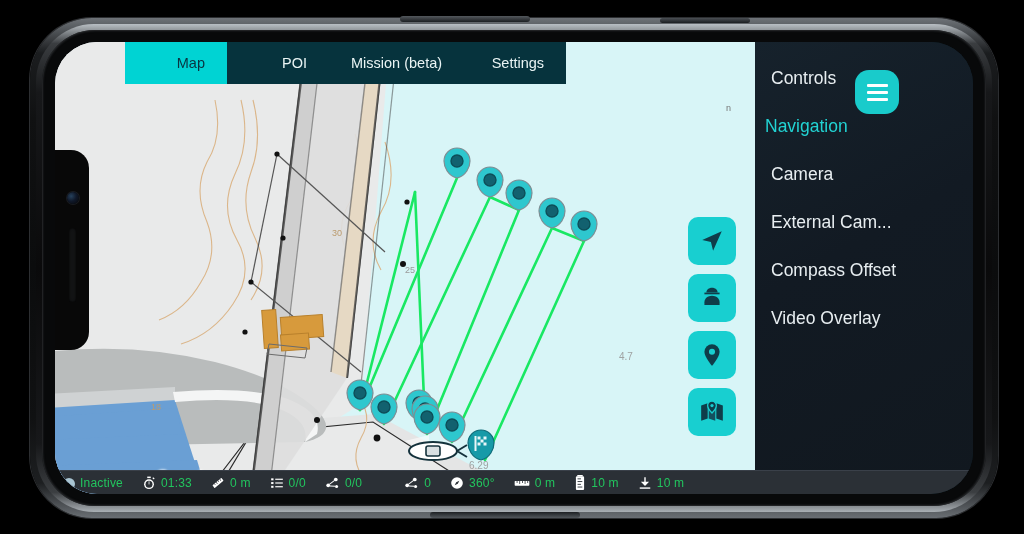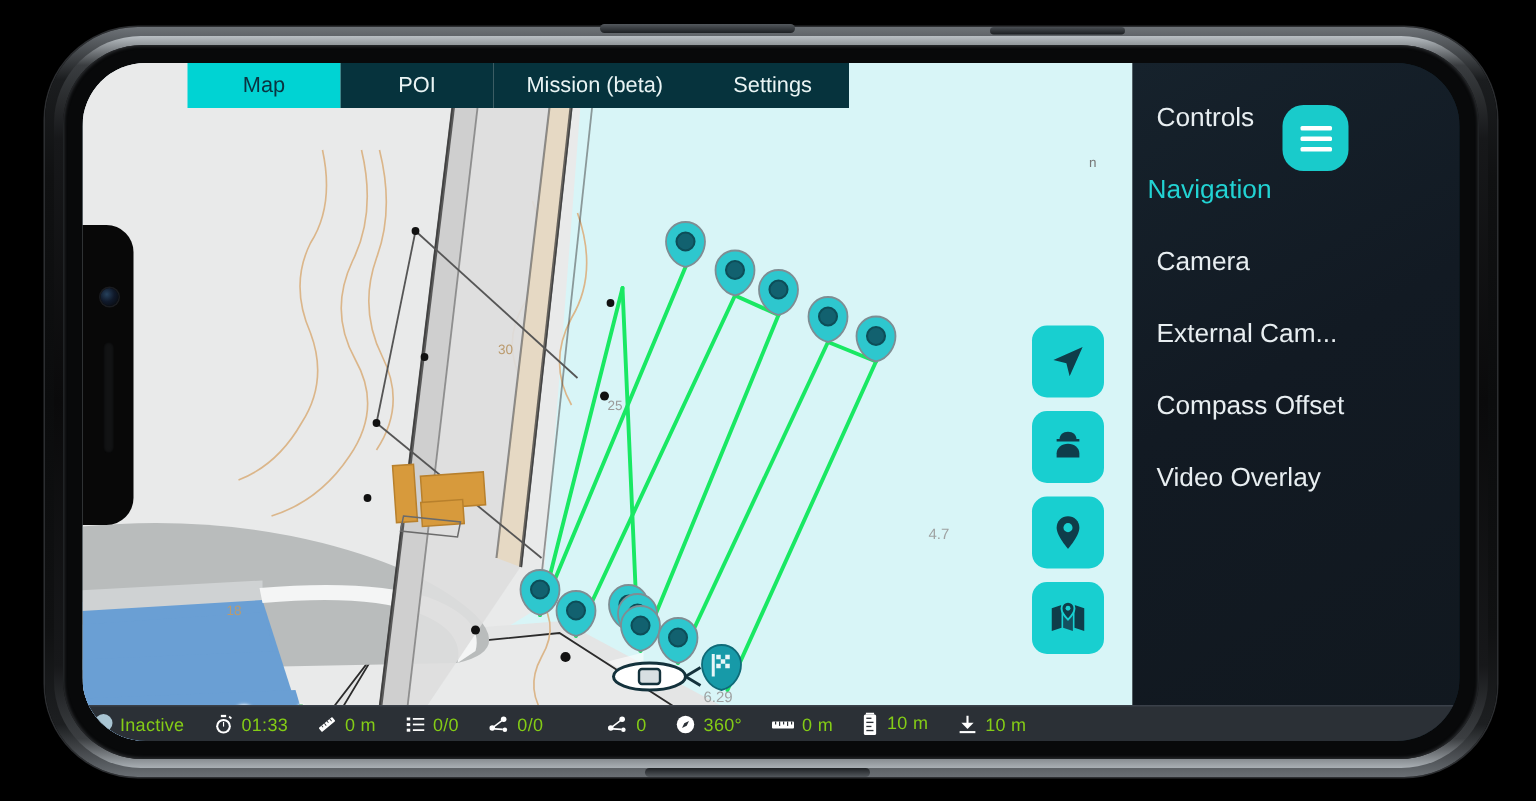--- a/index.html
+++ b/index.html
@@ -79,42 +79,42 @@
   .gwm span:nth-child(4){color:#4285F4}
   .gwm span:nth-child(5){color:#34A853}
   .gwm span:nth-child(6){color:#EA4335}
 
   
   .tabbar{
     position:absolute; left:0; top:0; height:38px; display:flex; z-index:20;
     left:70px;
   }
   .tab{
-    height:30px; display:flex; align-items:center; justify-content:center;
+    height:42px; display:flex; align-items:center; justify-content:flex-end;
     background:#06333d; color:#e9f4f4; font-size:14.5px; padding:0 22px;
     cursor:pointer; min-width:102px;
   }
   .tab.active{ background:#00d3d3; color:#0a3340; }
 
   
   .mapbtns{ position:absolute; left:633px; top:175px; z-index:25; }
   .mapbtn{
     width:48px; height:48px; border-radius:10px; background:#18cfd0;
     margin-bottom:9px; display:flex; align-items:center; justify-content:center;
     cursor:pointer;
   }
   .mapbtn svg{ display:block; }
 
   
   .statusbar{
     position:absolute; left:0; bottom:0; width:918px; height:24px;
     background:#2b3036; display:flex; align-items:center; z-index:30;
     border-top:1px solid #3a4049;
   }
-  .st-item{ display:flex; align-items:flex-start; color:#84cc16; font-size:12px;
+  .st-item{ display:flex; align-items:flex-end; color:#22c55e; font-size:12px;
             margin-left:8px; white-space:nowrap; }
   .st-item .ic{ display:inline-flex; margin-right:5px; }
   .st-item .tx{ letter-spacing:.2px; }
   .st-sep{ width:11px; }
   .dot-inactive{
     width:12px; height:12px; border-radius:50%;
     background:#a9c5d3; display:inline-block;
   }
 
   

